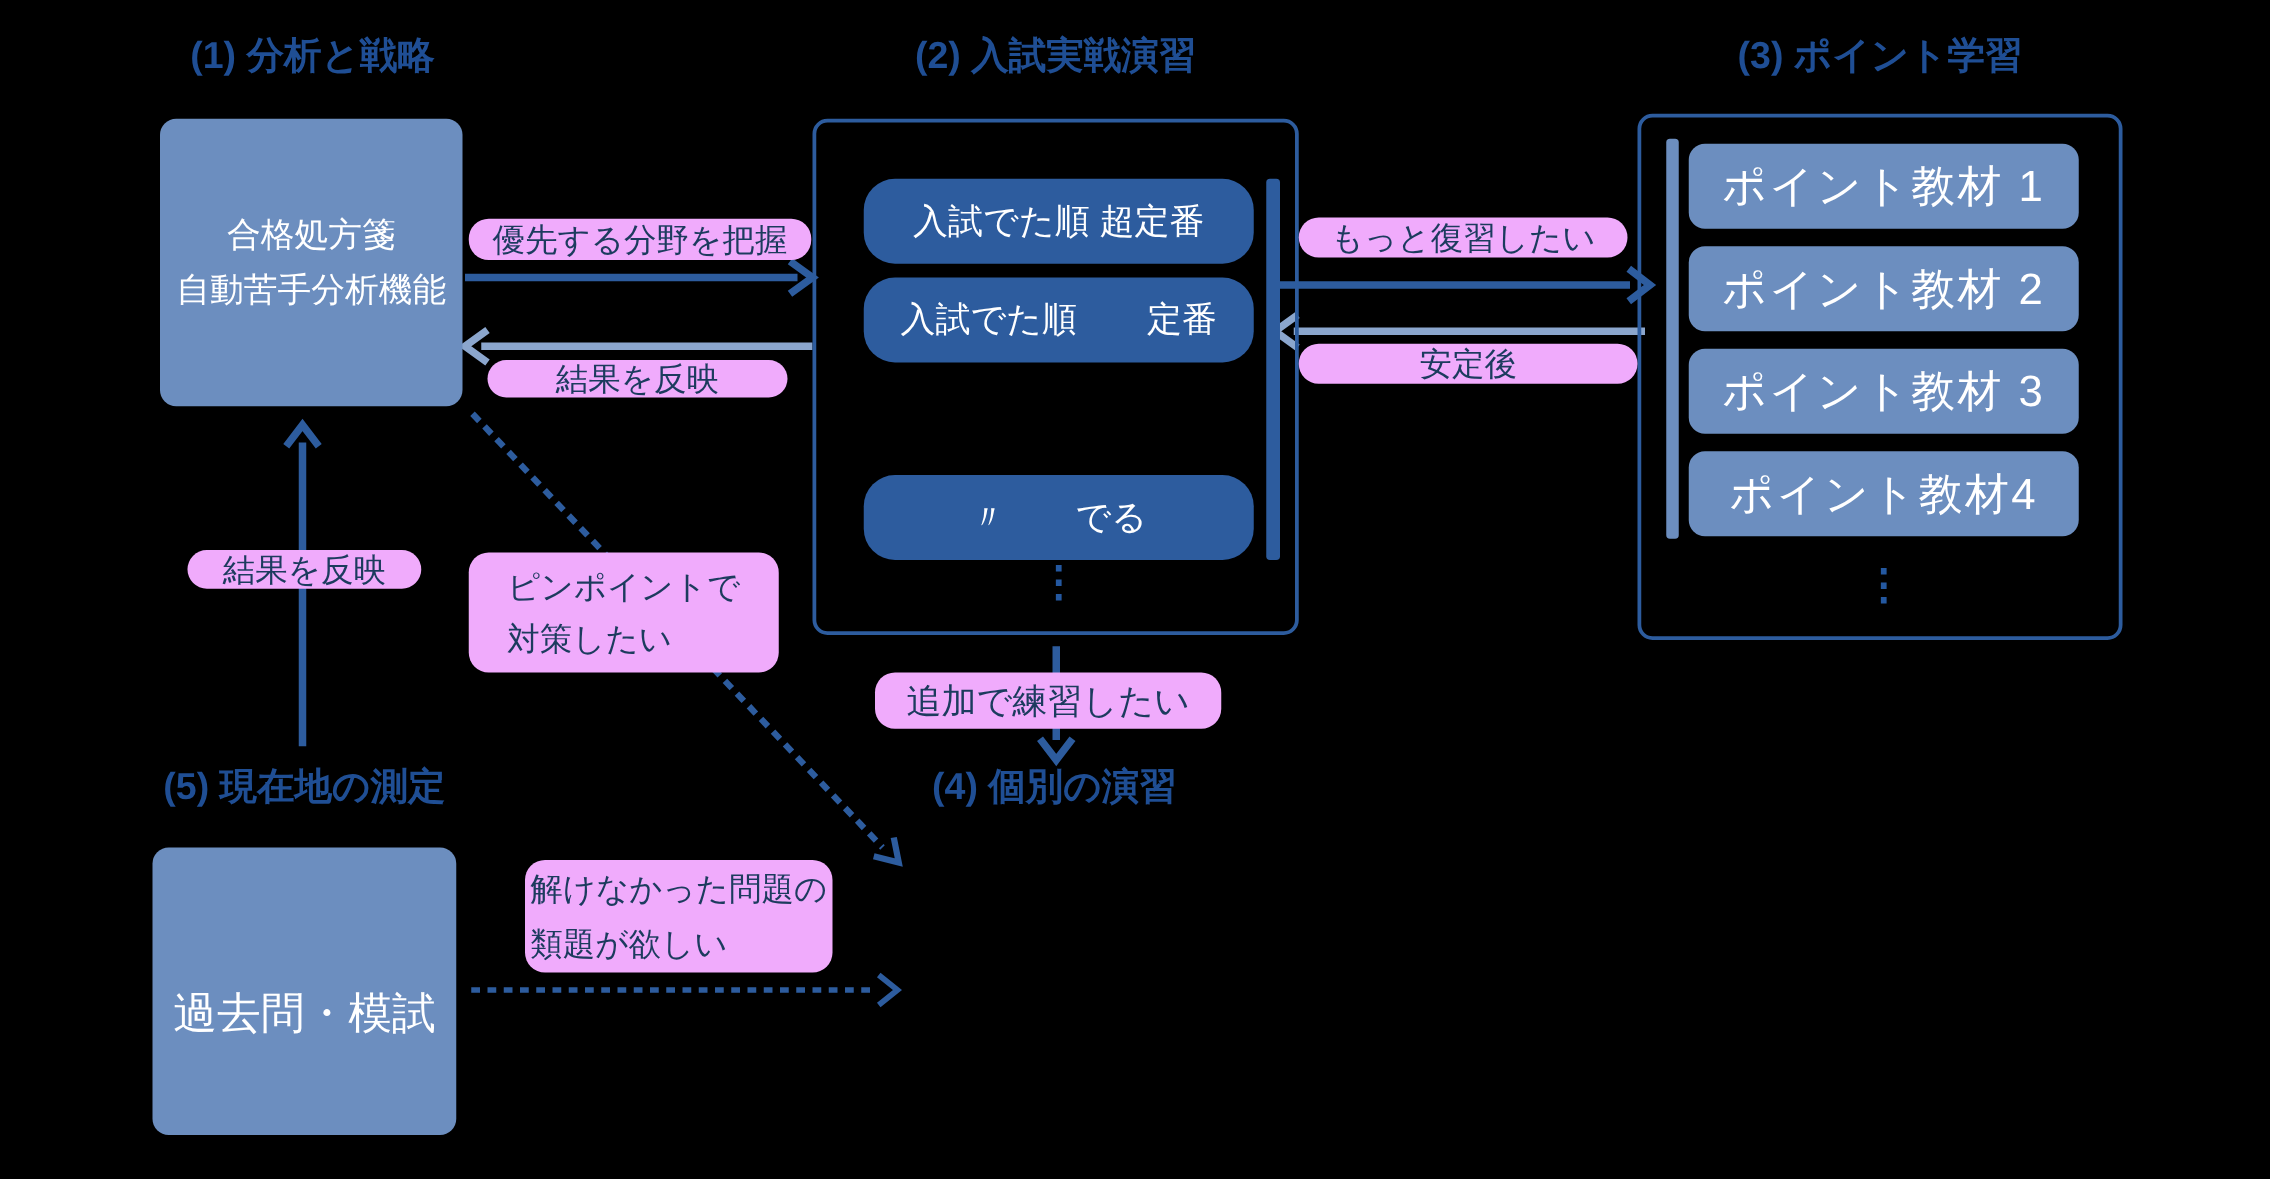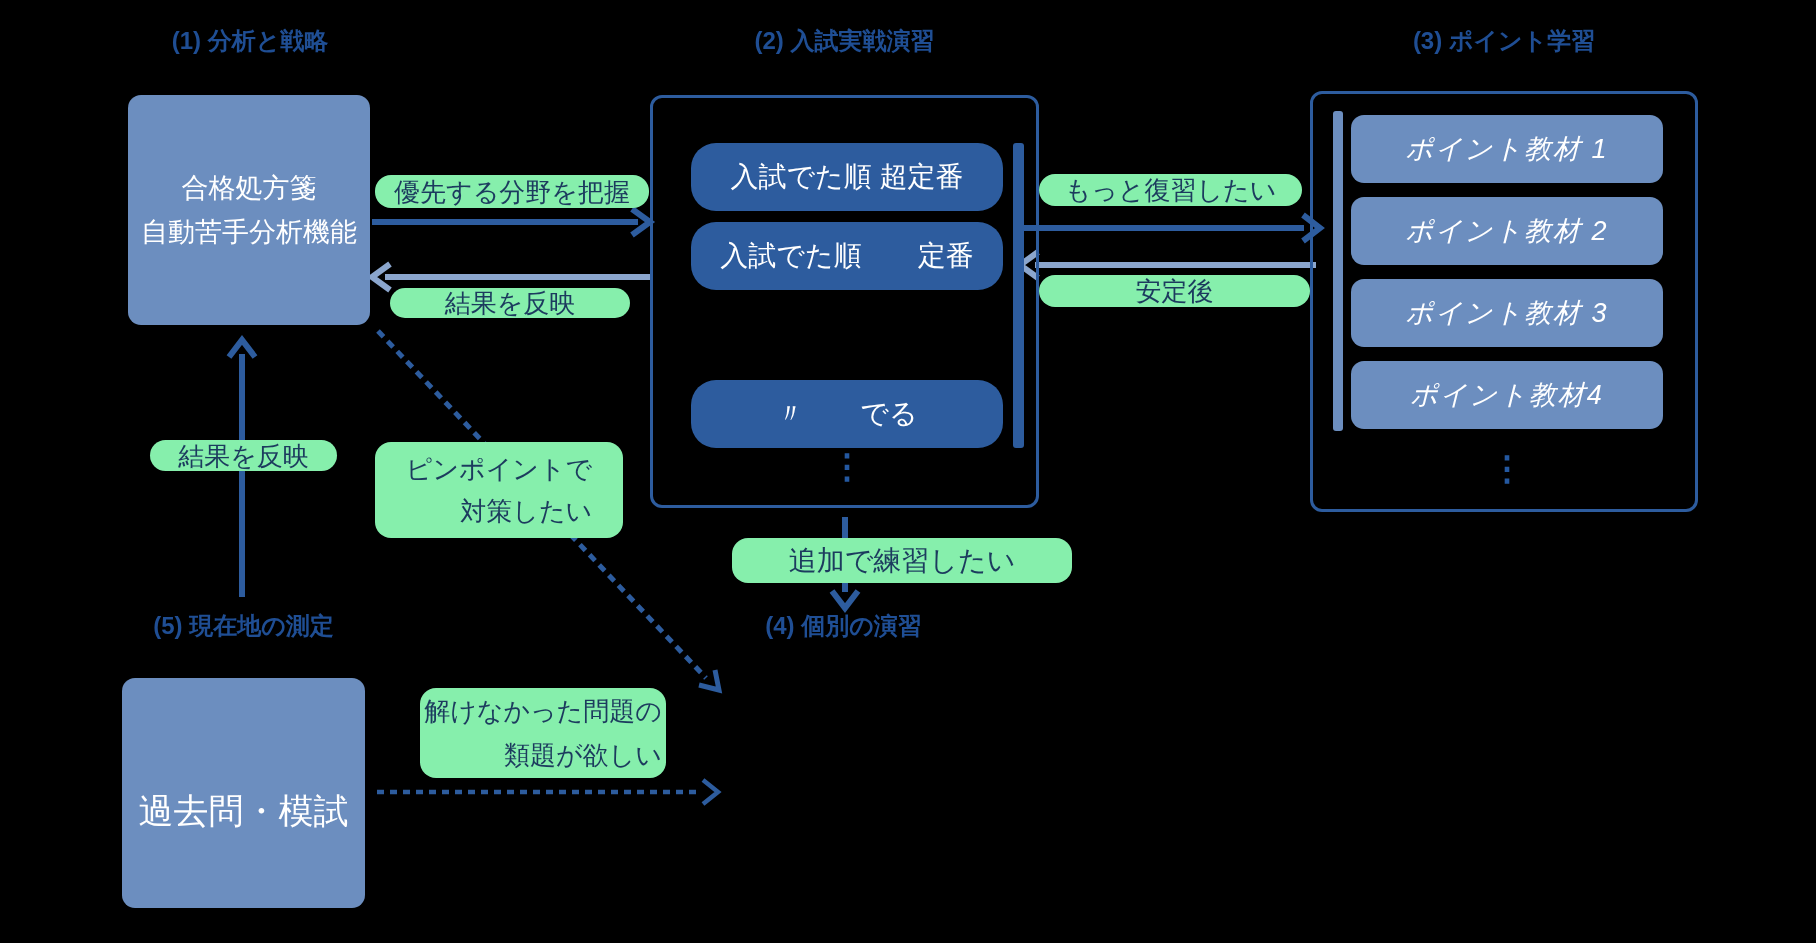--- a/index.html
+++ b/index.html
@@ -2,48 +2,47 @@
 <html><head>
 <meta charset="utf-8">
 <style>
   html,body{margin:0;padding:0;background:#000;}
   .canvas{
     position:relative;width:1816px;height:943px;background:#000000;
     font-family:"Liberation Sans",sans-serif;overflow:hidden;
   }
   .arrow-layer{position:absolute;left:0;top:0;width:1816px;height:943px;}
   .title{
-    position:absolute;color:#1f4e94;font-size:24px;font-weight:bold;
+    position:absolute;color:#1f4e94;font-size:30px;font-weight:bold;
     text-align:center;white-space:pre;line-height:1.1;
   }
   .box{position:absolute;border-radius:13px;display:flex;align-items:center;justify-content:center;}
   .fill-light{background:#6c8ebf;}
   .fill-dark{background:#2d5c9e;}
   .boxtext{
     color:#ffffff;text-align:center;white-space:pre-line;line-height:44px;font-size:27px;
   }
   .container{position:absolute;border:3px solid #2d5c9e;border-radius:12px;background:transparent;}
   .btn{
     position:absolute;left:38px;width:312px;height:68px;background:#2d5c9e;border-radius:25px;
     color:#ffffff;font-size:28px;display:flex;align-items:center;justify-content:center;white-space:pre;
   }
   .pitem{
     position:absolute;left:38px;width:312px;height:68px;background:#6c8ebf;border-radius:13px;
-    color:#ffffff;font-size:27px;display:flex;align-items:center;justify-content:center;white-space:pre;
+    color:#ffffff;font-size:35px;display:flex;align-items:center;justify-content:center;white-space:pre;
     letter-spacing:2px;
-    font-style:italic;
   }
   .vbar{position:absolute;border-radius:3px;}
   .dots{
     position:absolute;width:312px;text-align:center;color:#2458a0;
     font-size:34px;font-weight:bold;line-height:1;
   }
   .wlabel{
-    position:absolute;background:#86efac;color:#1c3b5e;font-size:26px;
-    display:flex;align-items:center;justify-content:center;text-align:right;
+    position:absolute;background:#f0abfc;color:#1c3b5e;font-size:26px;
+    display:flex;align-items:center;justify-content:center;text-align:left;
     white-space:pre-line;line-height:42px;border-radius:16px;
   }
 </style>
 </head>
 <body>
 
 <div class="canvas">
 
   <svg class="arrow-layer" viewBox="0 0 1816 943" xmlns="http://www.w3.org/2000/svg">
 
@@ -121,17 +120,17 @@
     <div class="boxtext" style="font-size:35px;margin-top:36px;">過去問・模試</div>
   </div>
 
   <div class="wlabel" style="left:375px;top:175px;width:274px;height:33px;">優先する分野を把握</div>
   <div class="wlabel" style="left:390px;top:288px;width:240px;height:30px;">結果を反映</div>
   <div class="wlabel" style="left:1039px;top:174px;width:263px;height:32px;">もっと復習したい</div>
   <div class="wlabel" style="left:1039px;top:275px;width:271px;height:32px;">安定後</div>
   <div class="wlabel" style="left:150px;top:440px;width:187px;height:31px;">結果を反映</div>
   <div class="wlabel" style="left:375px;top:442px;width:248px;height:96px;">ピンポイントで
 対策したい</div>
-  <div class="wlabel" style="left:732px;top:538px;width:340px;height:45px;font-size:28px;">追加で練習したい</div>
+  <div class="wlabel" style="left:700px;top:538px;width:277px;height:45px;font-size:28px;">追加で練習したい</div>
   <div class="wlabel" style="left:420px;top:688px;width:246px;height:90px;line-height:44px;">解けなかった問題の
 類題が欲しい</div>
 
 </div>
 
 </body></html>

